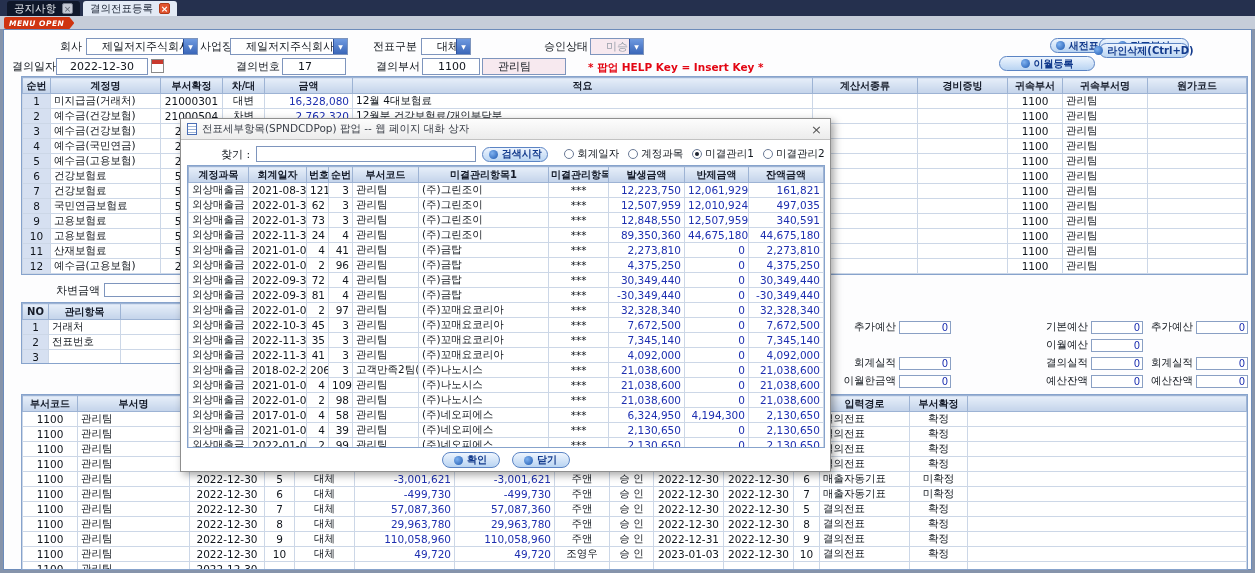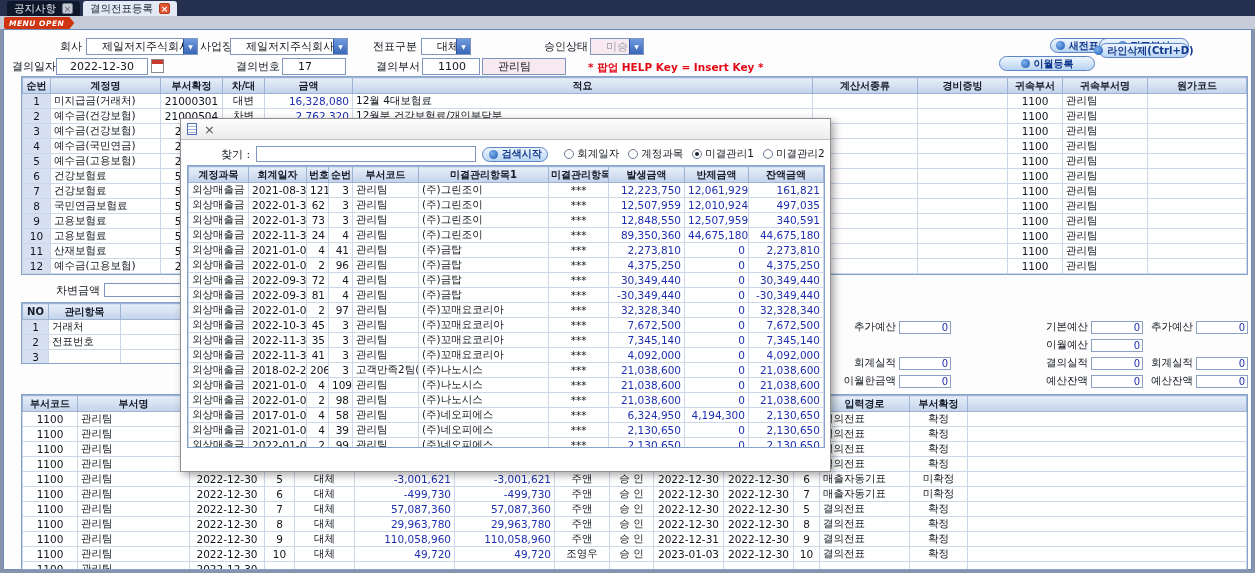--- a/index.html
+++ b/index.html
@@ -688,20 +688,21 @@
             <td></td>
           </tr>
         </tbody>
       </table>
   </div>
 </div>
 
 <div class="popup">
   <div class="popup-title">
     <span class="page-icon"></span>
+    <span class="popup-title-text">전표세부항목(SPNDCDPop) 팝업 -- 웹 페이지 대화 상자</span>
     <span class="popup-close">×</span>
   </div>
   <div class="search-row">
     <span class="search-label">찾기 :</span>
     <input class="search-input" value="" style="">
     <button class="pill inline" style="width:66px">
         <span class="pill-ico"></span>
         <span>검색시작</span>
       </button>
     <div class="radios">
@@ -964,13 +965,23 @@
             <td>관리팀</td>
             <td>(주)네오피에스</td>
             <td>***</td>
             <td>2,130,650</td>
             <td>0</td>
             <td>2,130,650</td>
           </tr>
         </tbody>
       </table>
   </div>
+  <div class="popup-btns">
+    <button class="pill inline" style="width:58px;height:16px">
+        <span class="pill-ico"></span>
+        <span>확인</span>
+      </button>
+    <button class="pill inline" style="width:58px;height:16px">
+        <span class="pill-ico"></span>
+        <span>닫기</span>
+      </button>
+  </div>
 </div>
 
 </body></html>

